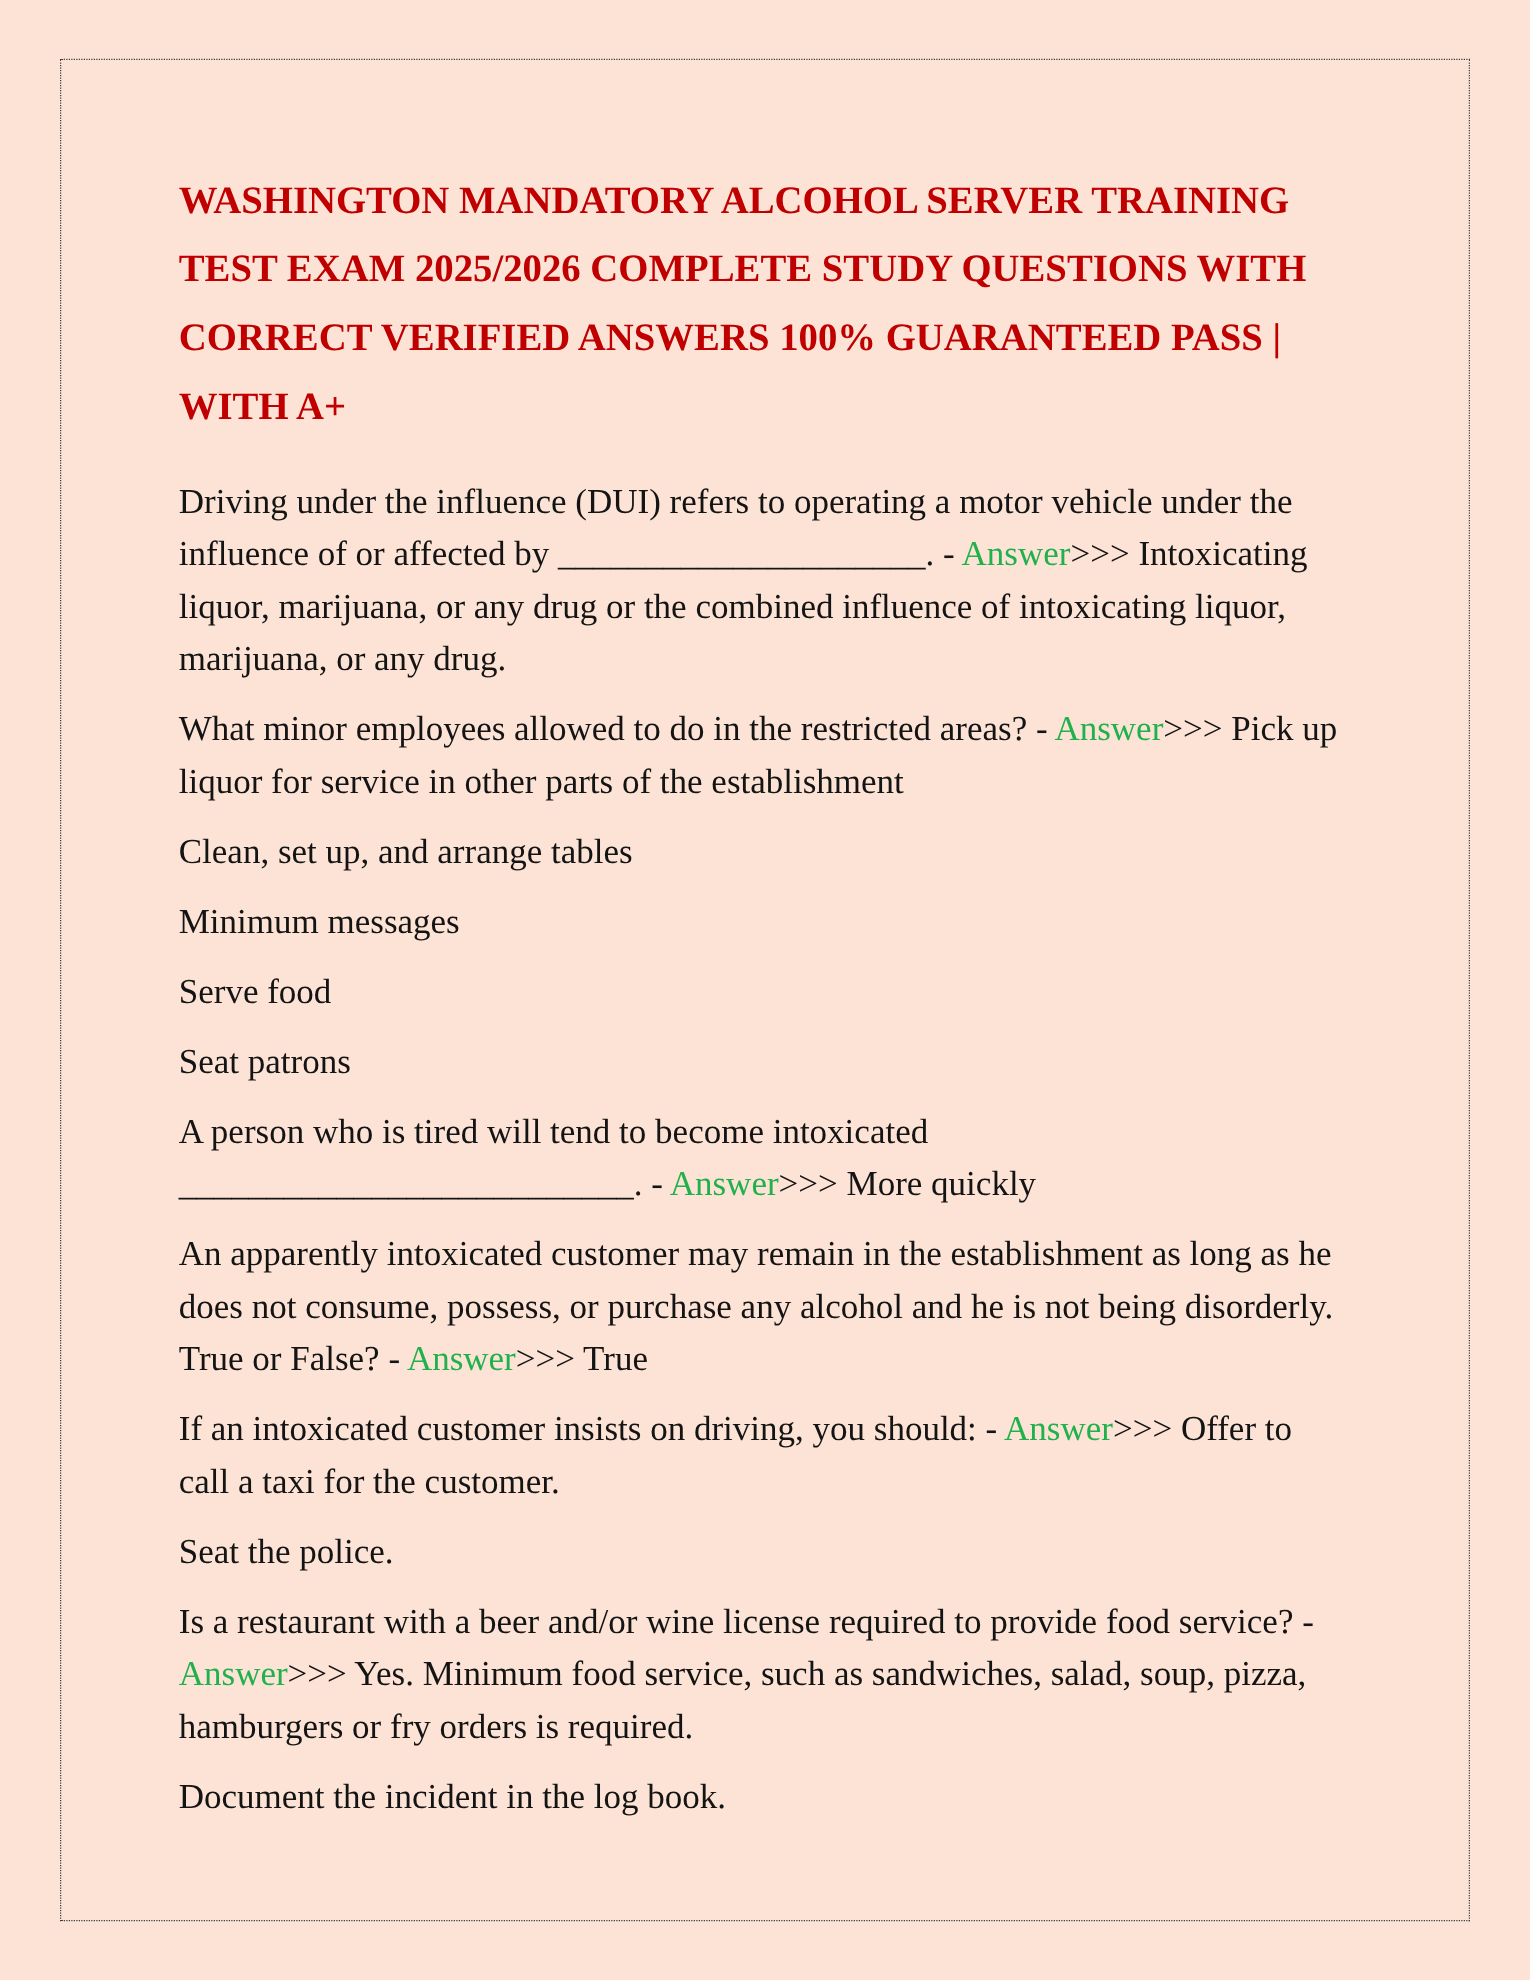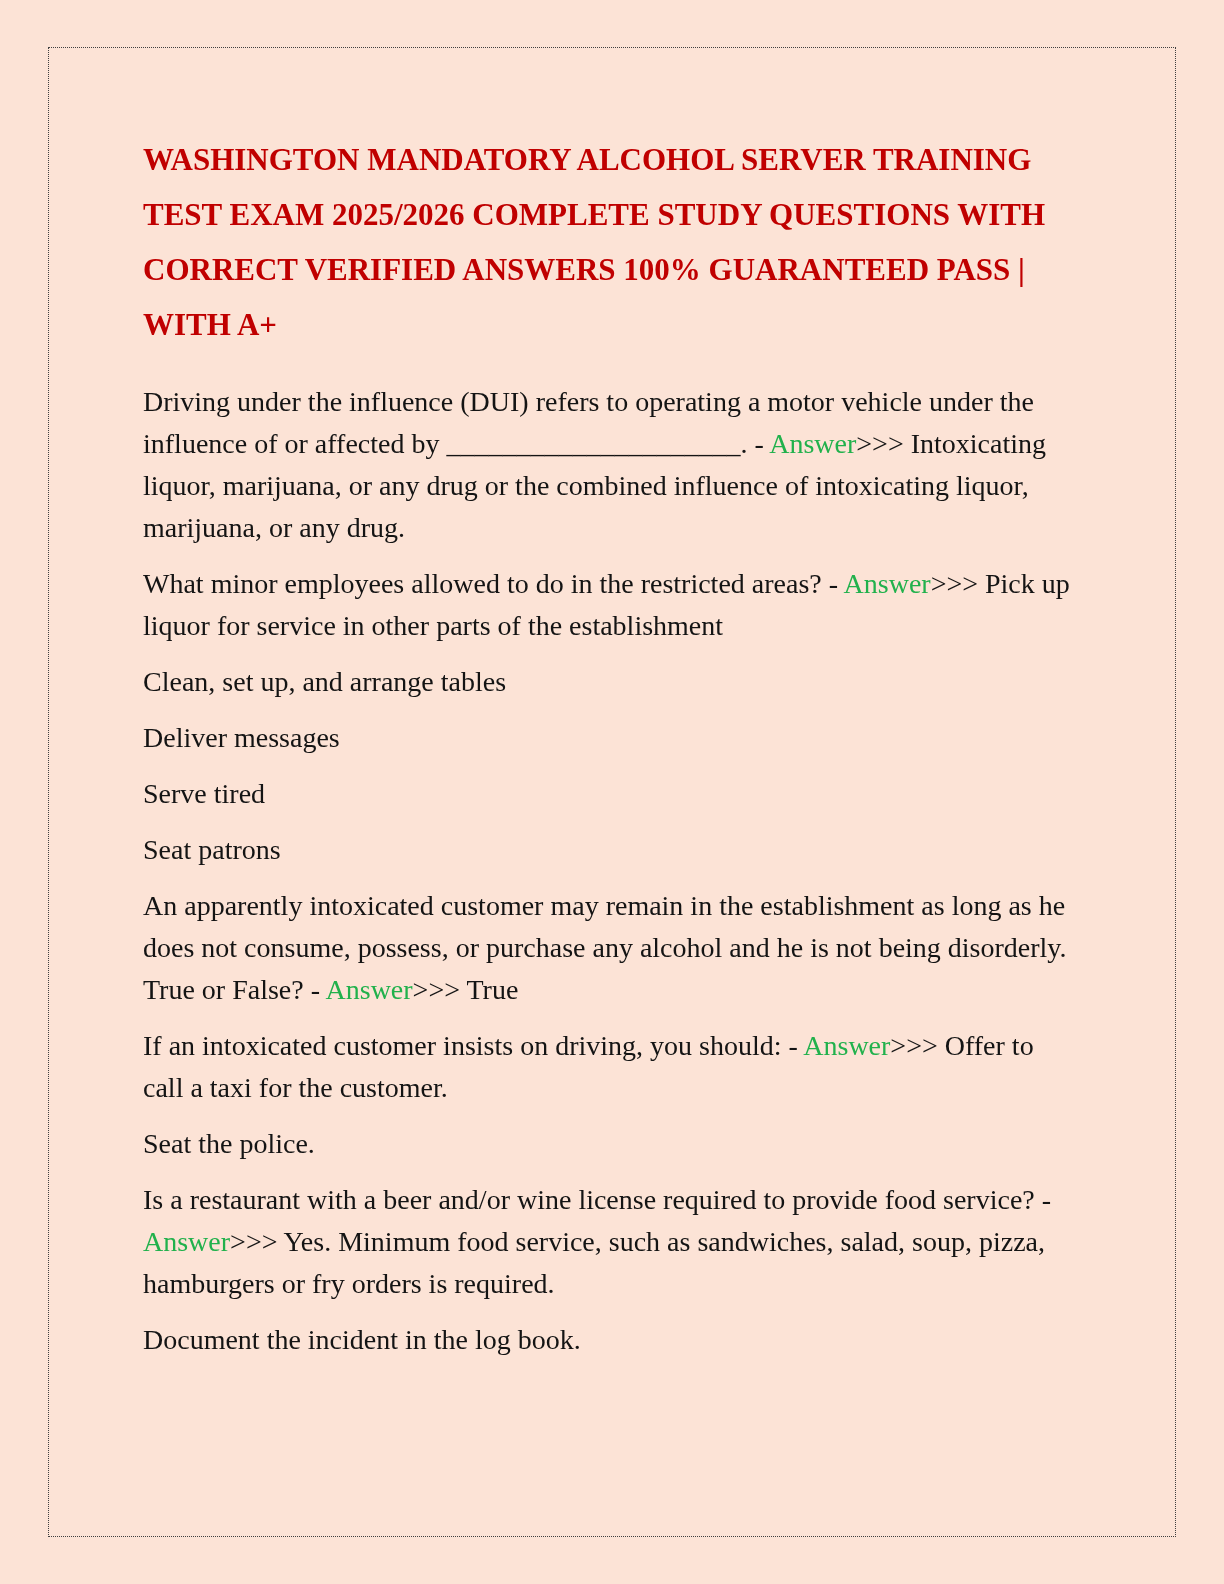--- a/index.html
+++ b/index.html
@@ -50,22 +50,23 @@
 <body>
 
 <div class="border-frame"></div>
 
 <div class="content">
   <h1 class="doc-title" id="doc-title"><span>WASHINGTON MANDATORY ALCOHOL SERVER TRAINING</span><br><span>TEST EXAM 2025/2026 COMPLETE STUDY QUESTIONS WITH</span><br><span>CORRECT VERIFIED ANSWERS 100% GUARANTEED PASS |</span><br><span>WITH A+</span></h1>
   <div class="doc-body" id="doc-body">
       <p><span>Driving under the influence (DUI) refers to operating a motor vehicle under the influence of or affected by _____________________. - </span><span class="answer">Answer</span><span>&gt;&gt;&gt; Intoxicating liquor, marijuana, or any drug or the combined influence of intoxicating liquor, marijuana, or any drug.</span></p>
       <p><span>What minor employees allowed to do in the restricted areas? - </span><span class="answer">Answer</span><span>&gt;&gt;&gt; Pick up liquor for service in other parts of the establishment</span></p>
       <p><span>Clean, set up, and arrange tables</span></p>
-      <p><span>Deliver messages</span></p>
-      <p><span>Serve tired</span></p>
+      <p><span>Minimum messages</span></p>
+      <p><span>Serve food</span></p>
       <p><span>Seat patrons</span></p>
+      <p><span>A person who is tired will tend to become intoxicated __________________________. - </span><span class="answer">Answer</span><span>&gt;&gt;&gt; More quickly</span></p>
       <p><span>An apparently intoxicated customer may remain in the establishment as long as he does not consume, possess, or purchase any alcohol and he is not being disorderly. True or False? - </span><span class="answer">Answer</span><span>&gt;&gt;&gt; True</span></p>
       <p><span>If an intoxicated customer insists on driving, you should: - </span><span class="answer">Answer</span><span>&gt;&gt;&gt; Offer to call a taxi for the customer.</span></p>
       <p><span>Seat the police.</span></p>
       <p><span>Is a restaurant with a beer and/or wine license required to provide food service? - </span><span class="answer">Answer</span><span>&gt;&gt;&gt; Yes. Minimum food service, such as sandwiches, salad, soup, pizza, hamburgers or fry orders is required.</span></p>
       <p><span>Document the incident in the log book.</span></p>
     </div>
 </div>
 
 </body></html>

